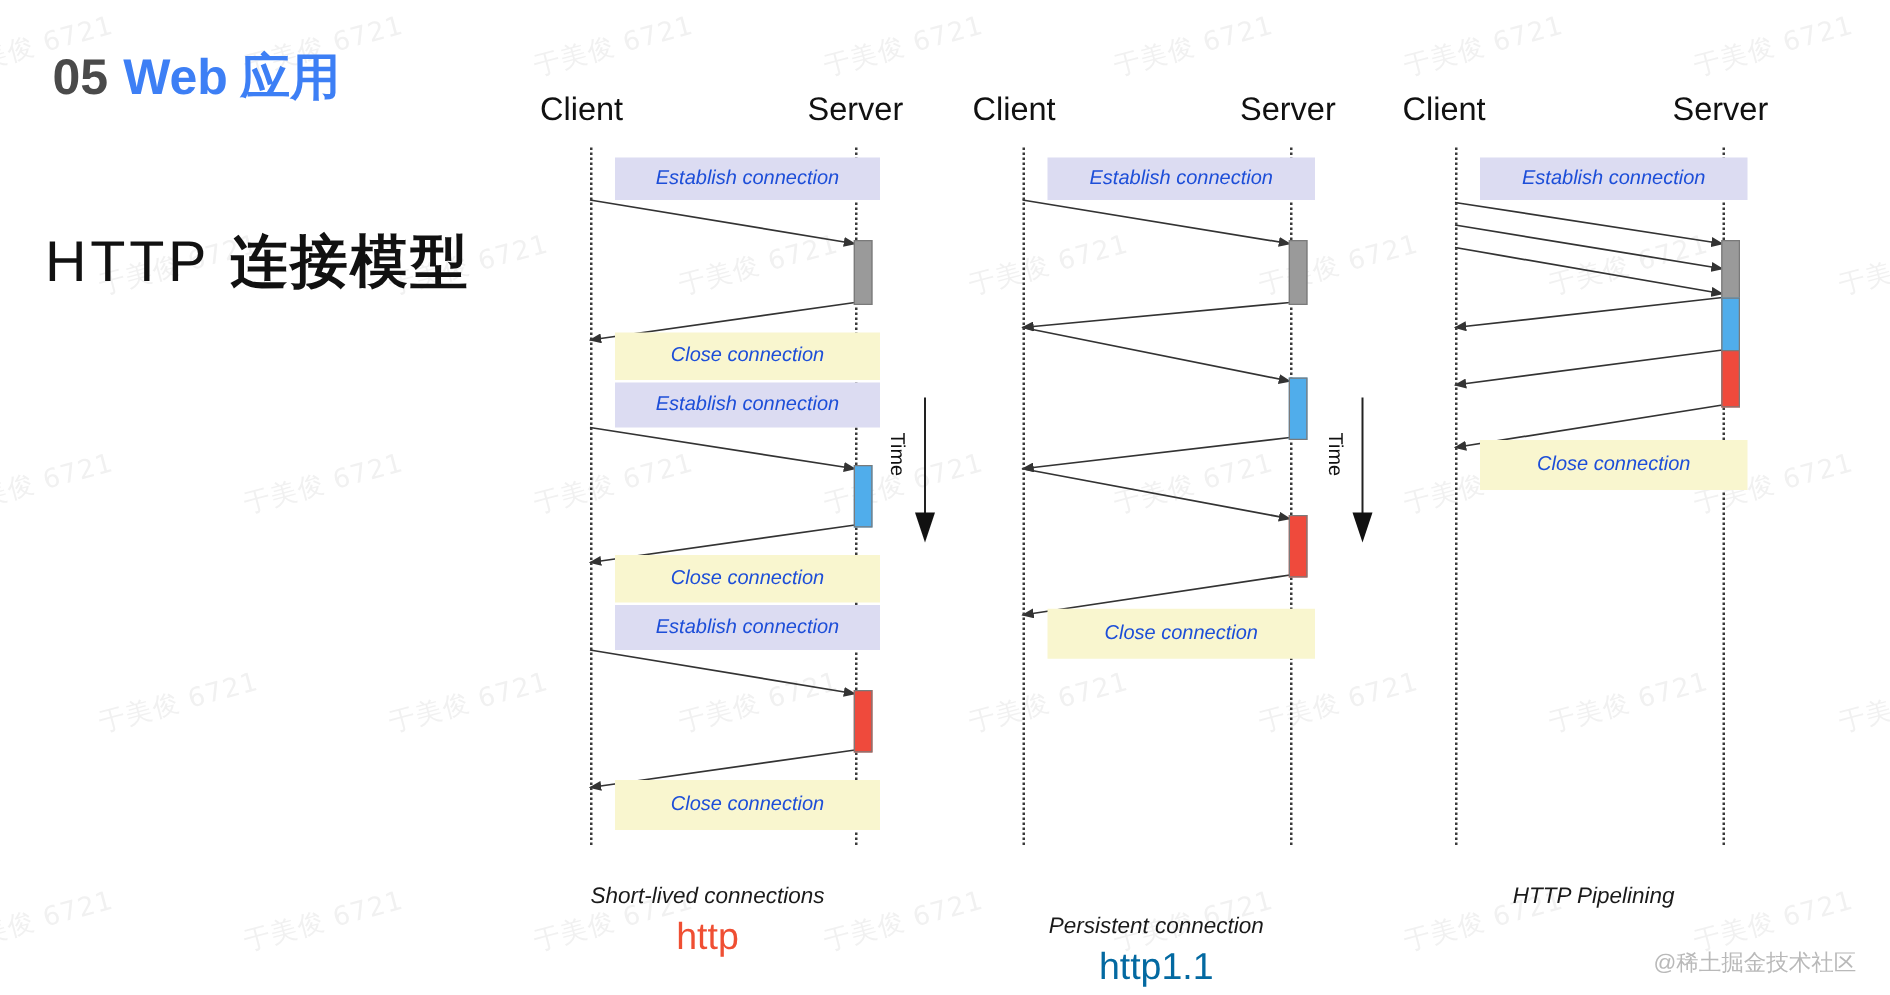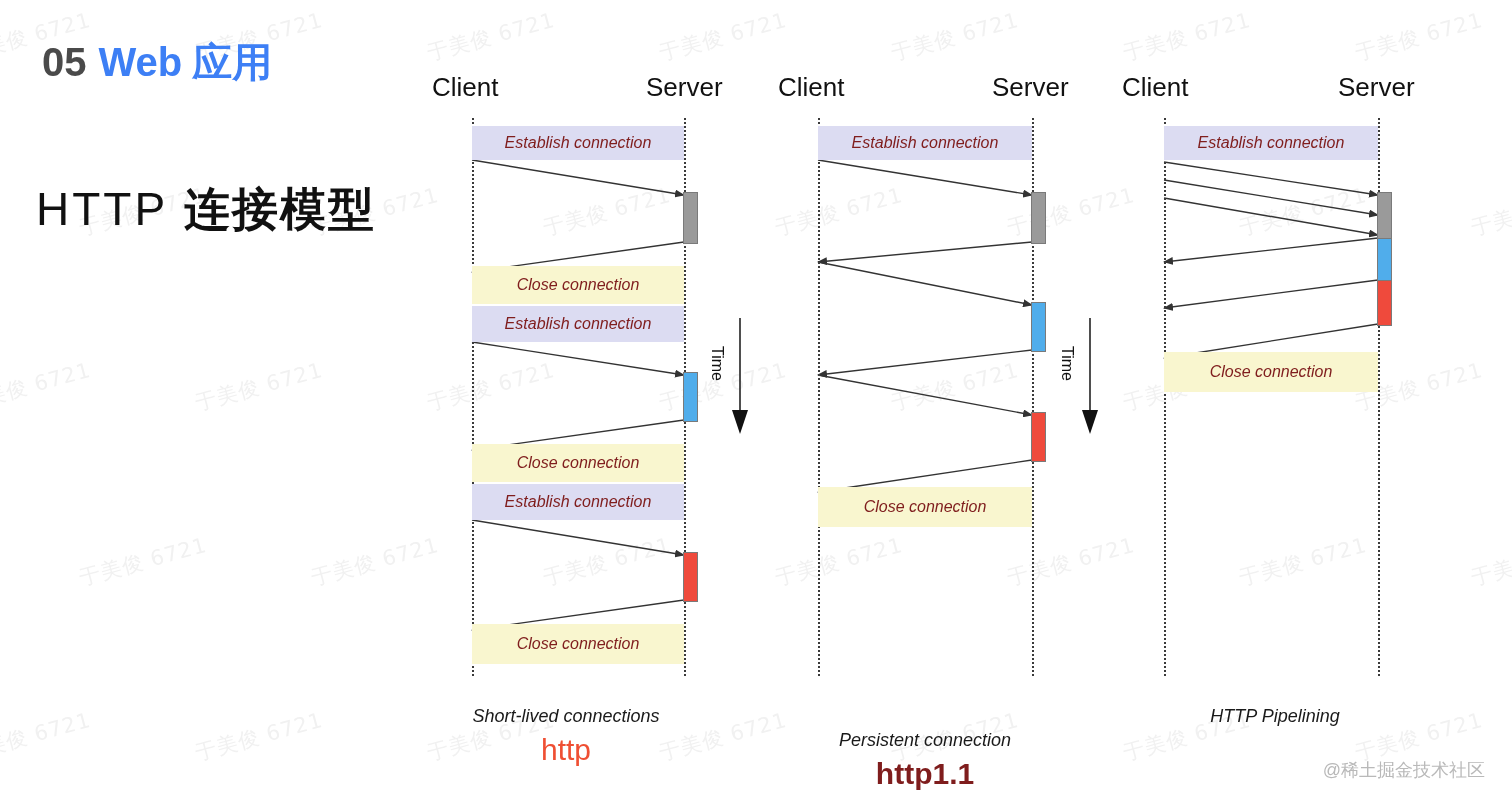--- a/index.html
+++ b/index.html
@@ -53,23 +53,24 @@
   .head-server{right:0;}
 
   .lifeline{
     position:absolute;width:0;
     border-left:2px dotted #3a3a3a;
   }
 
   .band{
     position:absolute;
     display:flex;align-items:center;justify-content:center;
-    font-size:16px;font-style:italic;color:#7f1d1d;
+    font-size:16px;font-style:italic;color:#1d4ed8;
     white-space:nowrap;
     font-family:"Liberation Sans","DejaVu Sans",sans-serif;
+    margin-left:20px;
   }
   .band-establish{background:#dcdcf2;}
   .band-close{background:#f9f6cf;text-align:right;}
 
   .procbar{position:absolute;width:13px;border:1px solid #7a7a7a;}
 
   .timeaxis{position:absolute;}
   .timeaxis .tlabel{
     position:absolute;
     font-size:16px;color:#111;white-space:nowrap;
@@ -202,21 +203,21 @@
       <div class="panel-head head-server" style="left: 992px;">Server</div>
       <div class="lifeline" style="left: 818px; top: 118px; height: 558px;"></div>
       <div class="lifeline" style="left: 1032px; top: 118px; height: 558px;"></div>
       <div class="band band-establish" style="left: 818px; width: 214px; top: 126px; height: 34px;">Establish connection</div>
       <div class="band band-close" style="left: 818px; width: 214px; top: 487px; height: 40px;">Close connection</div>
       <div class="procbar" style="left: 1031px; top: 192px; height: 50px; background: rgb(154, 154, 154);"></div>
       <div class="procbar" style="left: 1031px; top: 302px; height: 48px; background: rgb(80, 173, 235);"></div>
       <div class="procbar" style="left: 1031px; top: 412px; height: 48px; background: rgb(239, 74, 60);"></div>
       <div class="caption" style="left: 758px; top: 730px; width: 334px;">
         <span class="en">Persistent connection</span>
-        <span class="tag" style="color: #7f1d1d; font-weight: bold;">http1.1</span>
+        <span class="tag" style="color: #0369a1;">http1.1</span>
       </div>
     </div>
     <div class="panel" style="left: 0px;">
       <div class="panel-head head-client" style="left: 1122px;">Client</div>
       <div class="panel-head head-server" style="left: 1338px;">Server</div>
       <div class="lifeline" style="left: 1164px; top: 118px; height: 558px;"></div>
       <div class="lifeline" style="left: 1378px; top: 118px; height: 558px;"></div>
       <div class="band band-establish" style="left: 1164px; width: 214px; top: 126px; height: 34px;">Establish connection</div>
       <div class="band band-close" style="left: 1164px; width: 214px; top: 352px; height: 40px;">Close connection</div>
       <div class="procbar" style="left: 1377px; top: 192px; height: 46px; background: rgb(154, 154, 154);"></div>

